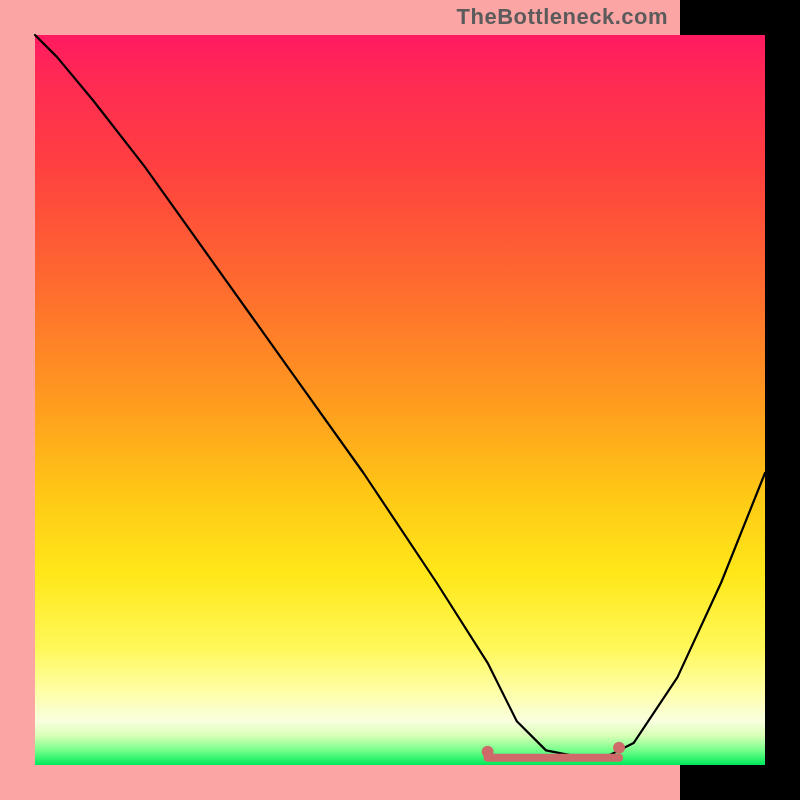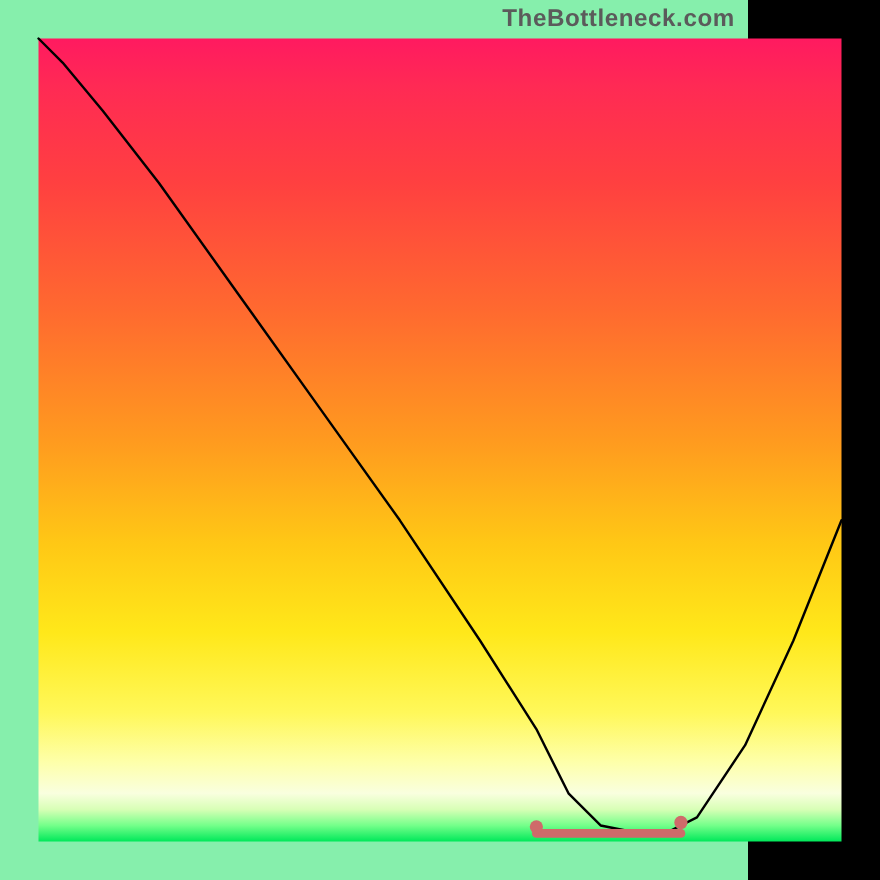--- a/index.html
+++ b/index.html
@@ -8,21 +8,21 @@
     width: 800px;
     height: 800px;
     background: #000;
     overflow: hidden;
     font-family: Arial, Helvetica, sans-serif;
   }
   .frame {
     position: relative;
     width: 680px;
     height: 800px;
-    background: #86efac;
+    background: #fca5a5;
   }
   .watermark {
     position: absolute;
     top: 4px;
     right: 12px;
     color: #5b5b5b;
     font-size: 22px;
     font-weight: 600;
     letter-spacing: 0.5px;
     z-index: 10;

